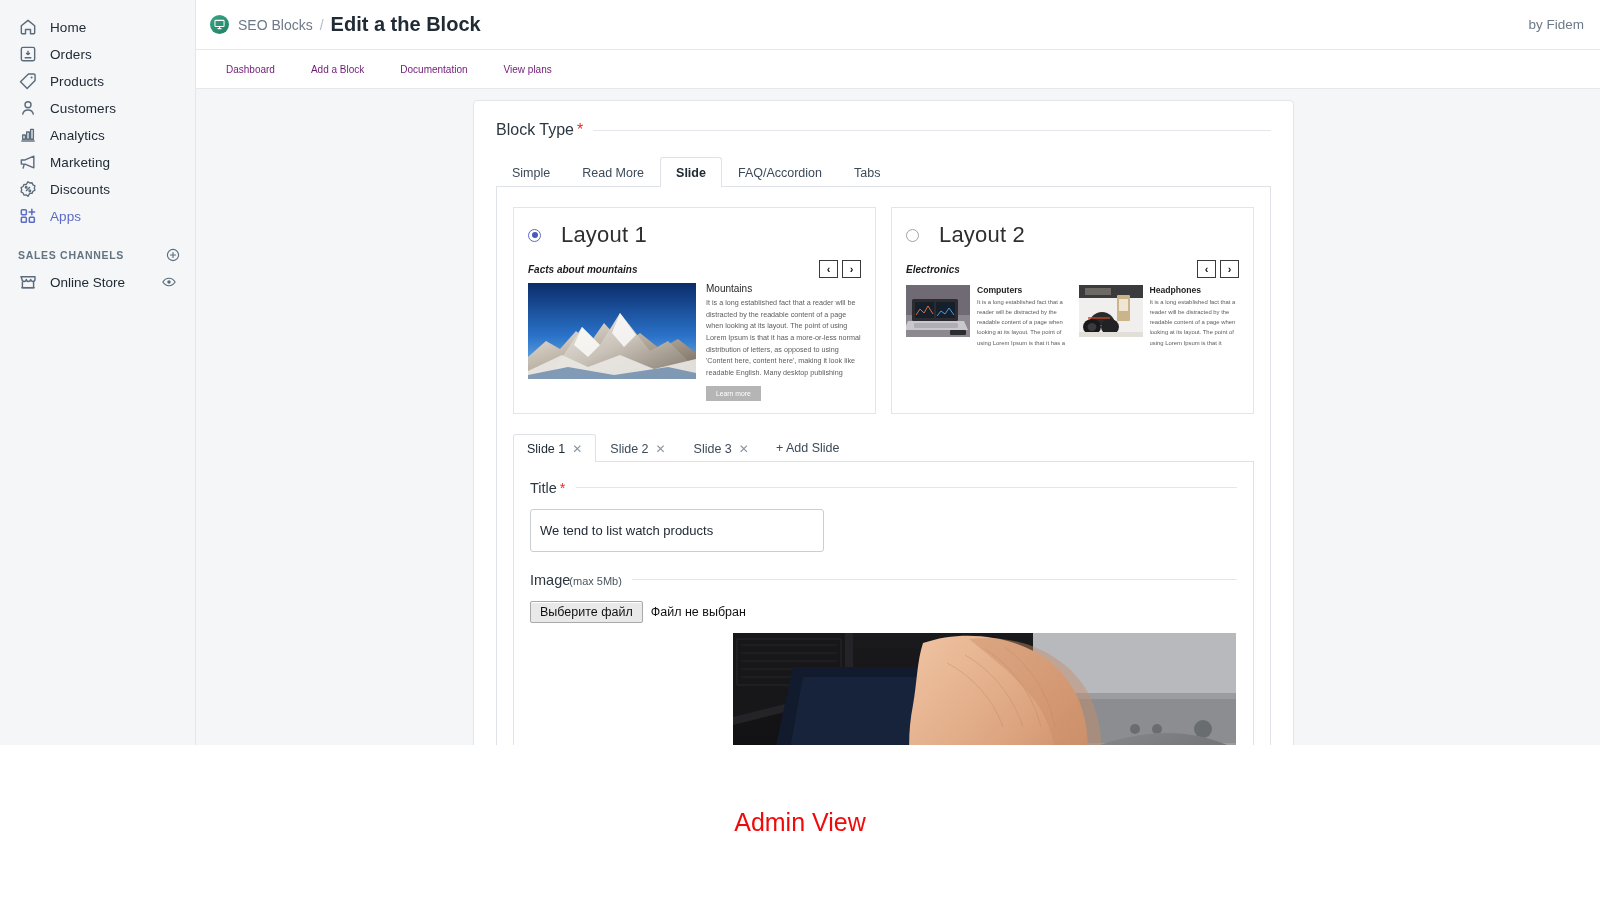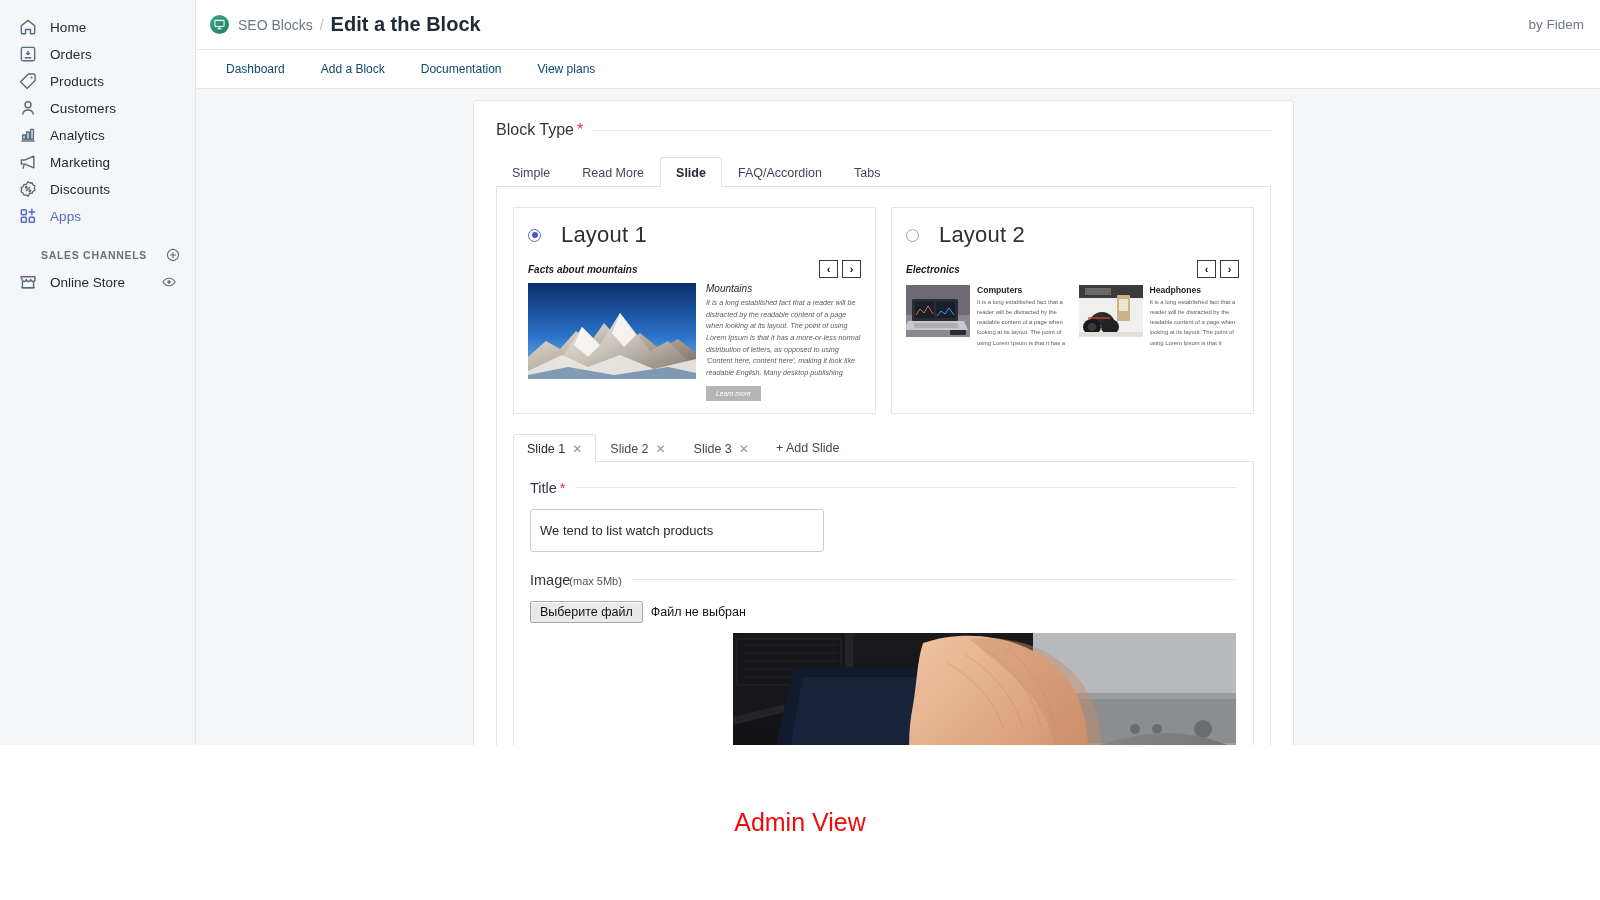--- a/index.html
+++ b/index.html
@@ -33,21 +33,21 @@
   .nav-ico svg { display:block; width:20px; height:20px; }
   .nav-label { font-size:13.5px; color:#212b36; letter-spacing:.1px; white-space:nowrap;}
   .nav-item.active .nav-label { color:#5c6ac4; font-weight:500; }
 
   .section-head {
     display:flex; align-items:center; justify-content:space-between;
     margin:18px 14px 6px 18px;
   }
   .section-title {
     font-size:10.5px; font-weight:700; letter-spacing:.7px;
-    color:#637381; text-transform:uppercase;margin-left:23px;
+    color:#637381; text-transform:uppercase;
   }
   .section-act { width:16px; height:16px; cursor:pointer; }
   .section-act svg { display:block; }
   .chan-item {
     display:flex; align-items:center; gap:12px;
     height:26px; padding:0 12px 0 12px; margin:0 6px; border-radius:3px;
     cursor:pointer; justify-content:flex-start;
   }
   .chan-label { font-size:13.5px; color:#212b36; flex:1; }
   .chan-eye { width:16px; height:16px; }
@@ -68,21 +68,21 @@
   .crumb-sep { color:#b3bcc4; margin:0 7px; font-size:14px; }
   .crumb-cur { color:#212b36; font-size:20px; font-weight:600; }
   .byline { margin-left:auto; color:#6d7a88; font-size:13.5px; white-space:nowrap; }
 
   .navbar {
     position:absolute; left:196px; top:50px; width:1404px; height:39px;
     background:#ffffff; border-bottom:1px solid #e6e8ea;
     display:flex; align-items:center; padding-left:14px; gap:4px;
   }
   .navlink {
-    font-size:12px; color:#0c4a6e; padding:5px 16px; cursor:pointer;
+    font-size:10px; color:#701a75; padding:5px 16px; cursor:pointer;
     border-radius:3px; white-space:nowrap;
   }
 
   
   .stage { position:absolute; left:196px; top:89px; width:1404px; height:656px; }
   .card {
     position:absolute; left:277px; top:11px; width:821px; min-height:700px;
     background:#ffffff; border:1px solid #e2e5e9; border-radius:4px;
     padding:20px 22px 0 22px;
   }
@@ -128,21 +128,21 @@
   .preview { margin-top:16px; position:relative; }
   .prev-title { text-align:left; font-size:10px; font-weight:700; color:#1c1c1c;font-style:italic; }
   .arrows { position:absolute; right:0; top:-4px; display:flex; gap:4px; }
   .arrow {
     width:19px; height:18px; border:1px solid #3a3a3a; background:#fff;
     display:flex; align-items:center; justify-content:center;
     font-size:11px; line-height:1; color:#111; cursor:pointer; font-weight:700;
   }
 
   
-  .l1-body { display:flex; gap:10px; margin-top:8px;font-style:italic; }
+  .l1-body { display:flex; gap:10px; margin-top:8px; }
   .photo { border:0; display:block; }
   .mountain { width:168px; height:96px; }
   .l1-text { flex:1; min-width:0; }
   .p-h { font-size:10px; color:#262626; margin:0 0 3px 0; font-weight:400; }
   .p-p {
     font-size:7.2px; line-height:1.62; color:#5c5c5c; margin:0;
     overflow:hidden;
   }
   .learn {
     margin-top:7px; display:inline-block; background:#b5b5b5; color:#fff;

